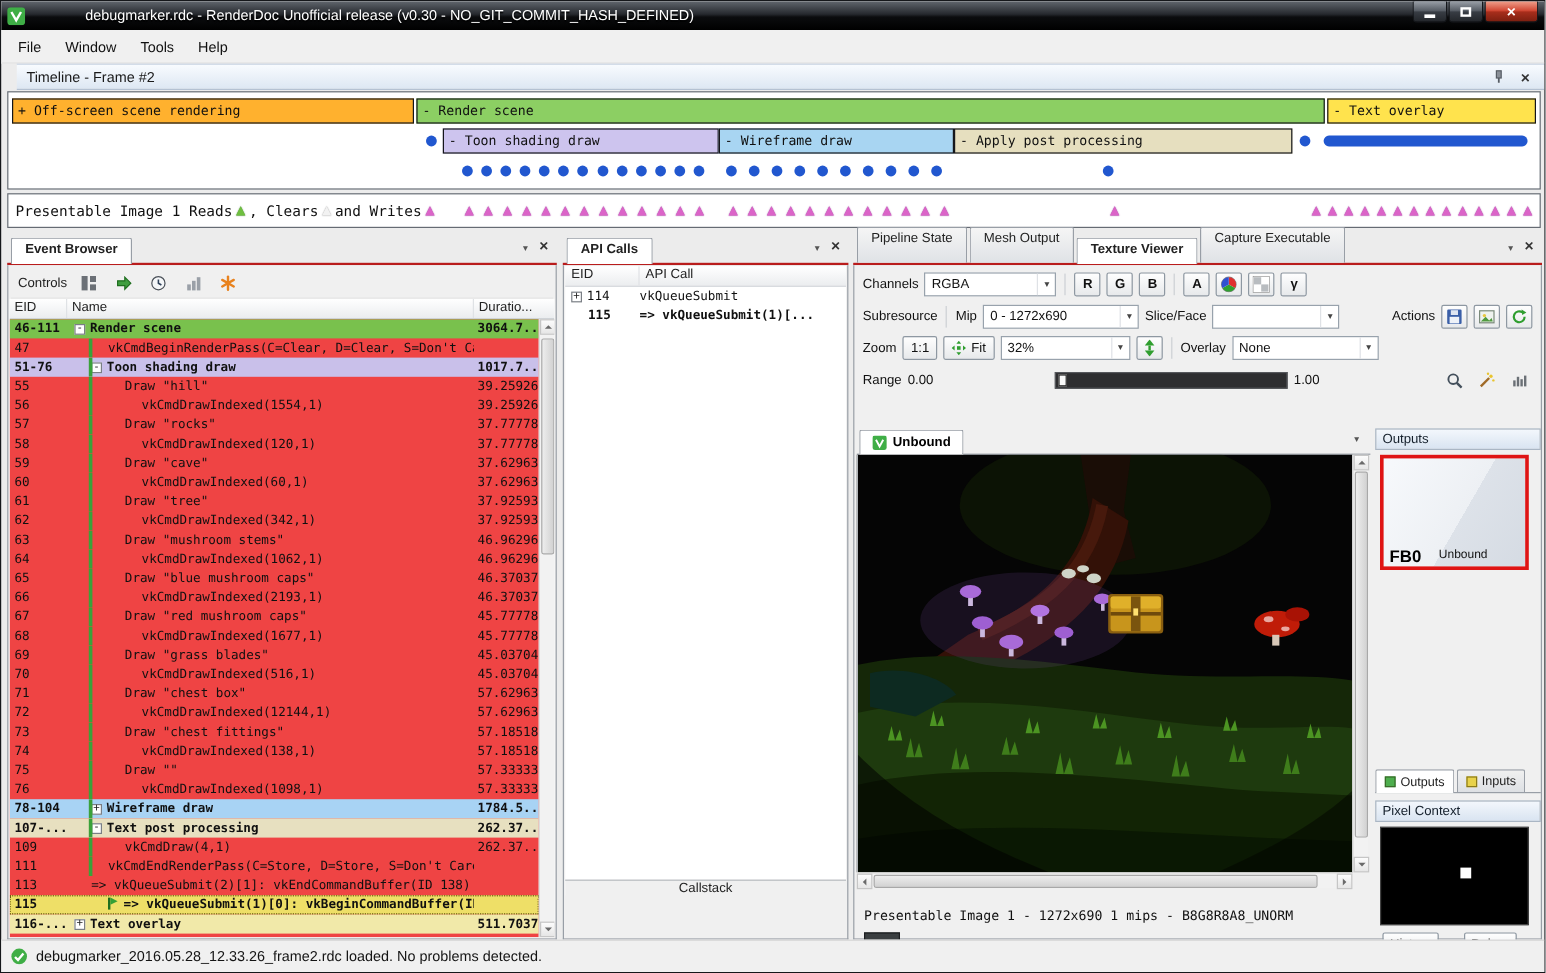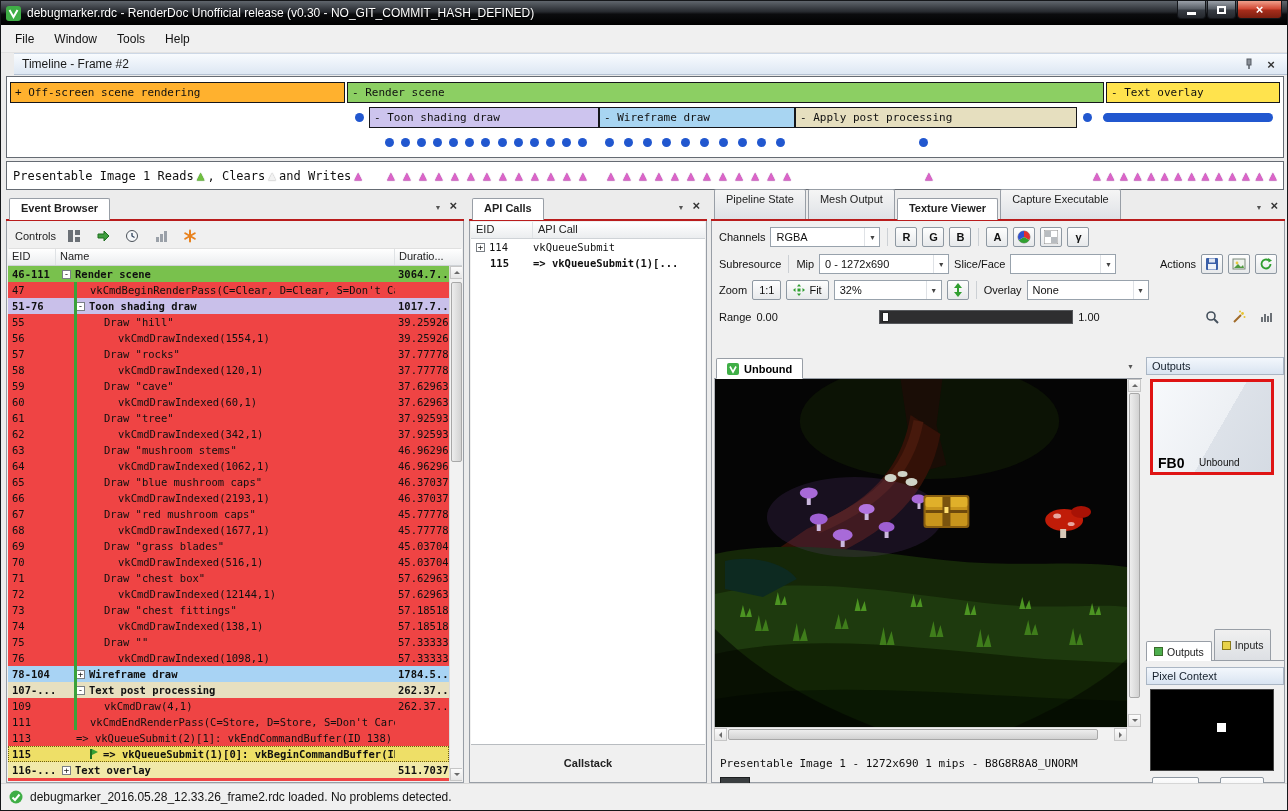--- a/index.html
+++ b/index.html
@@ -1,21 +1,21 @@
 <!DOCTYPE html>
 <html><head>
 <meta charset="utf-8">
 <style>
   *{margin:0;padding:0;box-sizing:border-box;}
   html,body{width:1288px;height:811px;}
   body{font-family:"Liberation Sans","DejaVu Sans",sans-serif;background:#d8dbe0;}
   .window{position:relative;width:1288px;height:811px;background:#ececec;border:1px solid #15171a;overflow:hidden;}
 
   
-  .titlebar{position:absolute;top:0;left:0;right:0;height:24px;background:linear-gradient(#60666d,#26292e 45%,#0b0c0e 55%,#000);display:flex;align-items:center;padding:0 5px;}
+  .titlebar{position:absolute;top:0;left:0;right:0;height:24px;background:linear-gradient(#60666d,#26292e 45%,#0b0c0e 55%,#000);display:flex;align-items:center;padding:0 5px;gap:44px;}
   .titlebar .title{color:#fff;font-size:12px;margin-left:6px;text-shadow:0 1px 1px #000;}
   .winbtns{margin-left:auto;display:flex;gap:1px;align-items:flex-start;height:100%;}
   .winbtn{width:29px;height:18px;border:1px solid #14161a;border-top:none;border-radius:0 0 4px 4px;background:linear-gradient(#9aa0a8,#555b63 48%,#383d44 52%,#23262b);display:flex;align-items:center;justify-content:center;position:relative;}
   .winbtn.close{width:45px;background:linear-gradient(#f0a08c,#cf4430 48%,#a82e1c 52%,#7c1f10);}
   .ic-min{width:9px;height:3px;background:#fff;margin-top:7px;}
   .ic-max{width:9px;height:8px;border:2px solid #fff;}
   .ic-close{color:#fff;font-size:13px;font-weight:bold;line-height:1;}
   .ic-close::before{content:'×';}
 
   
@@ -108,21 +108,21 @@
   .api-row{display:flex;height:16px;line-height:16px;font-family:"DejaVu Sans Mono","Liberation Mono",monospace;font-size:10.5px;color:#101010;white-space:nowrap;}
   .api-row.bold{font-weight:bold;}
   .api-eid{width:62px;flex:none;padding-left:5px;display:flex;align-items:center;}
   .api-eid .exp{margin-right:4px;}
   .api-eid span{display:inline-block;}
   .api-row.bold .api-eid{padding-left:19px;}
   .api-name{flex:1;overflow:hidden;}
   .api-head{height:17px;display:flex;background:linear-gradient(#ffffff,#ebedef);border-bottom:1px solid #cfd3d7;font-size:11px;color:#222;}
   .api-head>div{padding:1px 0 0 5px;border-right:1px solid #dfe2e5;}
   .ah-eid{width:62px;} .ah-call{flex:1;border-right:none !important;}
-  .callstack{position:absolute;left:1px;right:1px;bottom:1px;height:37px;background:#f0f0f0;border-top:1px solid #b8bcc0;display:flex;align-items:center;justify-content:center;font-size:11px;color:#222;font-weight:bold;}
+  .callstack{position:absolute;left:1px;right:1px;bottom:1px;height:48px;background:#f0f0f0;border-top:1px solid #b8bcc0;display:flex;justify-content:center;font-size:11px;color:#222;}
 
   
   .right-panel{left:710px;width:574px;}
   .tb{position:absolute;left:3px;right:3px;display:flex;align-items:center;gap:5px;padding:0 4px;font-size:11px;color:#111;}
   .tb1{top:4px;height:24px;} .tb2{top:31px;height:24px;} .tb3{top:58px;height:22px;} .tb4{top:84px;height:24px;}
   .combo{height:20px;background:#fff;border:1px solid #98a2ac;display:flex;align-items:center;font-size:11px;padding-left:5px;color:#111;}
   .combo .arr{margin-left:auto;width:15px;height:100%;display:flex;align-items:center;justify-content:center;border-left:1px solid #dfe2e6;}
   .combo .arr::before{content:'▼';font-size:7px;color:#444;}
   .btn{height:20px;border:1px solid #8e98a2;background:linear-gradient(#fefefe,#e7e9eb);display:inline-flex;align-items:center;justify-content:center;font-size:11px;padding:0 6px;border-radius:2px;color:#111;gap:4px;}
   .btn.sq{width:22px;padding:0;font-weight:bold;}
@@ -142,21 +142,21 @@
   .tex-status{position:absolute;left:8px;top:536px;font-family:"DejaVu Sans Mono","Liberation Mono",monospace;font-size:11px;color:#101010;}
   .tex-swatch{position:absolute;left:8px;top:556px;width:30px;height:15px;background:#3a3e40;border:1px solid #1c1e20;}
 
   
   .sb-head{position:absolute;left:434px;width:138px;height:18px;background:linear-gradient(#f3f7fc,#d9e4f1);border:1px solid #aab6c4;font-size:11px;color:#15202c;padding:2px 0 0 5px;}
   .sbh-outputs{top:136px;} .sbh-pixel{top:446px;}
   .thumb-box{position:absolute;left:438px;top:158px;width:124px;height:96px;border:3px solid #df1414;background:linear-gradient(120deg,#f7f9fc 0%,#edf0f4 55%,#dde2e9 55%,#d5dbe3 100%);}
   .fb-label{position:absolute;left:5px;bottom:1px;font-size:14px;font-weight:bold;color:#000;}
   .fb-sub{position:absolute;left:46px;bottom:4px;font-size:10px;color:#111;}
   .sb-tabs{position:absolute;left:434px;top:420px;width:138px;height:20px;display:flex;align-items:flex-end;border-bottom:1px solid #989ea6;}
-  .mini-tab{height:31px;display:flex;align-items:center;gap:4px;padding:0 7px;font-size:10.5px;border:1px solid #989ea6;border-bottom:none;background:linear-gradient(#f0f0f0,#dde0e4);border-radius:2px 2px 0 0;margin-right:2px;color:#222;}
+  .mini-tab{height:19px;display:flex;align-items:center;gap:4px;padding:0 7px;font-size:10.5px;border:1px solid #989ea6;border-bottom:none;background:linear-gradient(#f0f0f0,#dde0e4);border-radius:2px 2px 0 0;margin-right:2px;color:#222;}
   .mini-tab.active{background:#fff;margin-bottom:-1px;height:20px;}
   .sq-ic{width:9px;height:9px;display:inline-block;border:1px solid #3a6a2a;}
   .sq-g{background:#4dae4d;} .sq-y{background:#e8d24a;border-color:#8a7a1a;}
   .px-box{position:absolute;left:438px;top:468px;width:124px;height:82px;background:#000;border:1px solid #444;}
   .px-dot{position:absolute;left:66px;top:33px;width:9px;height:9px;background:#fff;}
   .sb-btn{position:absolute;height:20px;border:1px solid #8e98a2;background:linear-gradient(#fefefe,#e4e6e8);border-radius:2px;font-size:11px;display:flex;align-items:center;justify-content:center;color:#111;}
   .btn-history{left:440px;top:556px;width:47px;}
   .btn-debug{left:508px;top:556px;width:44px;}
 
   

